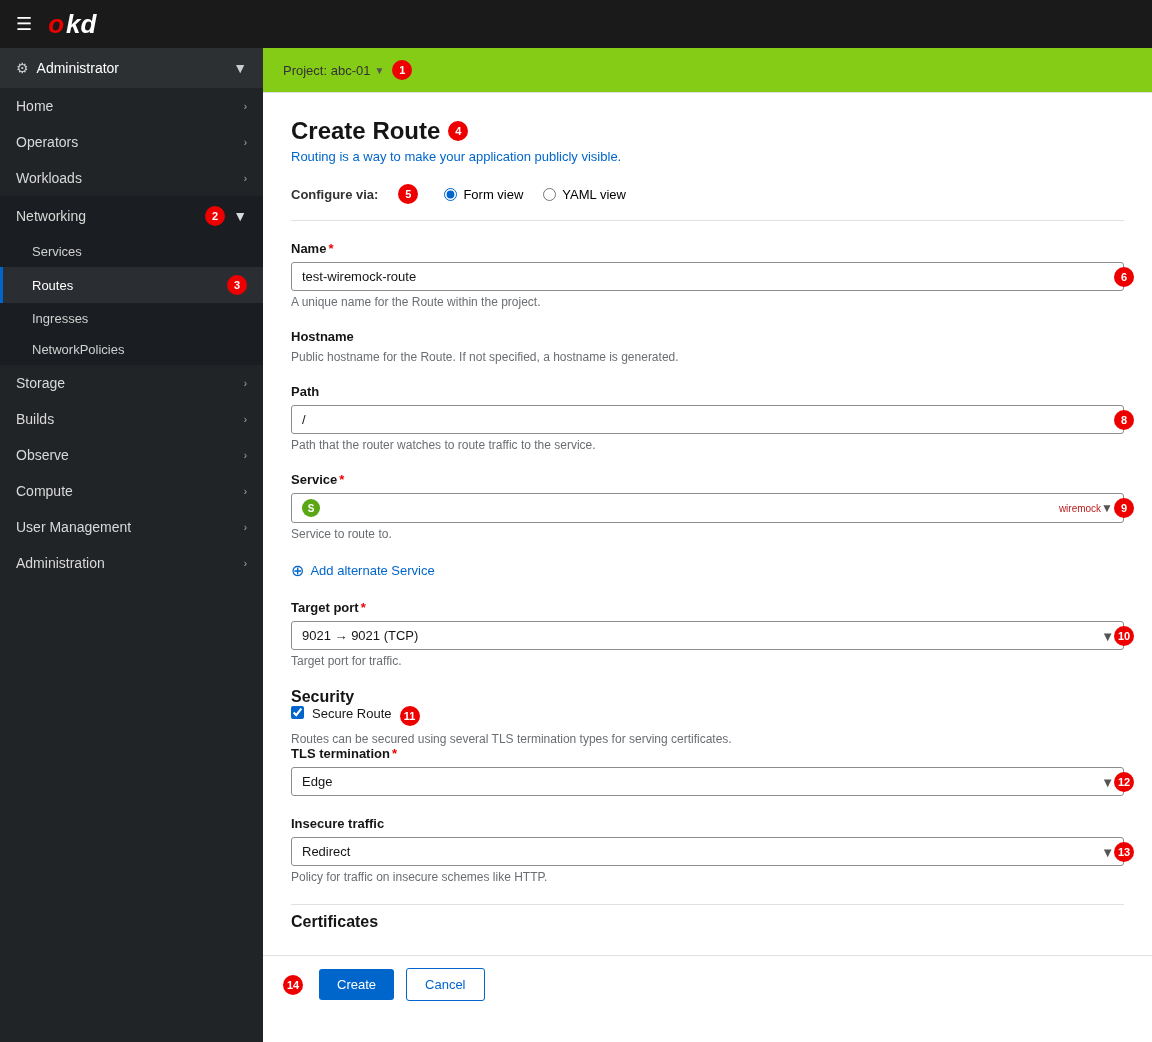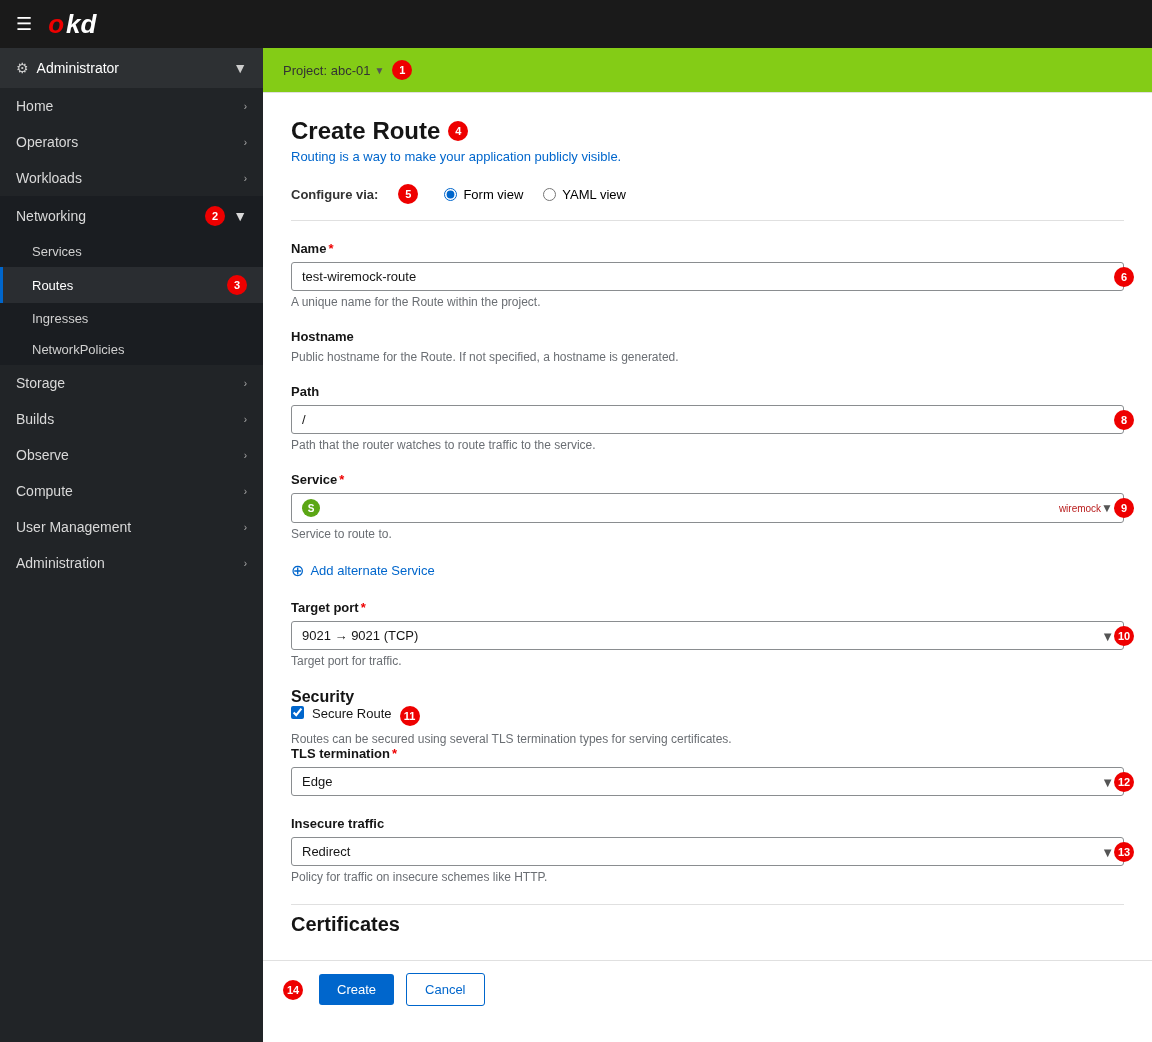--- a/index.html
+++ b/index.html
@@ -282,21 +282,21 @@
       display: flex;
       align-items: flex-start;
       gap: 8px;
       margin-bottom: 6px;
     }
     .checkbox-row input[type="checkbox"] { accent-color: #06c; }
     .checkbox-label { font-size: 13px; font-weight: 500; color: #151515; }
 
     
     .certificates-label {
-      font-size: 20px;
+      font-size: 16px;
       font-weight: 600;
       color: #151515;
       margin-top: 4px;
       padding-top: 8px;
       border-top: 1px solid #e0e0e0;
     }
 
     
     .bottom-bar {
       border-top: 1px solid #e0e0e0;

